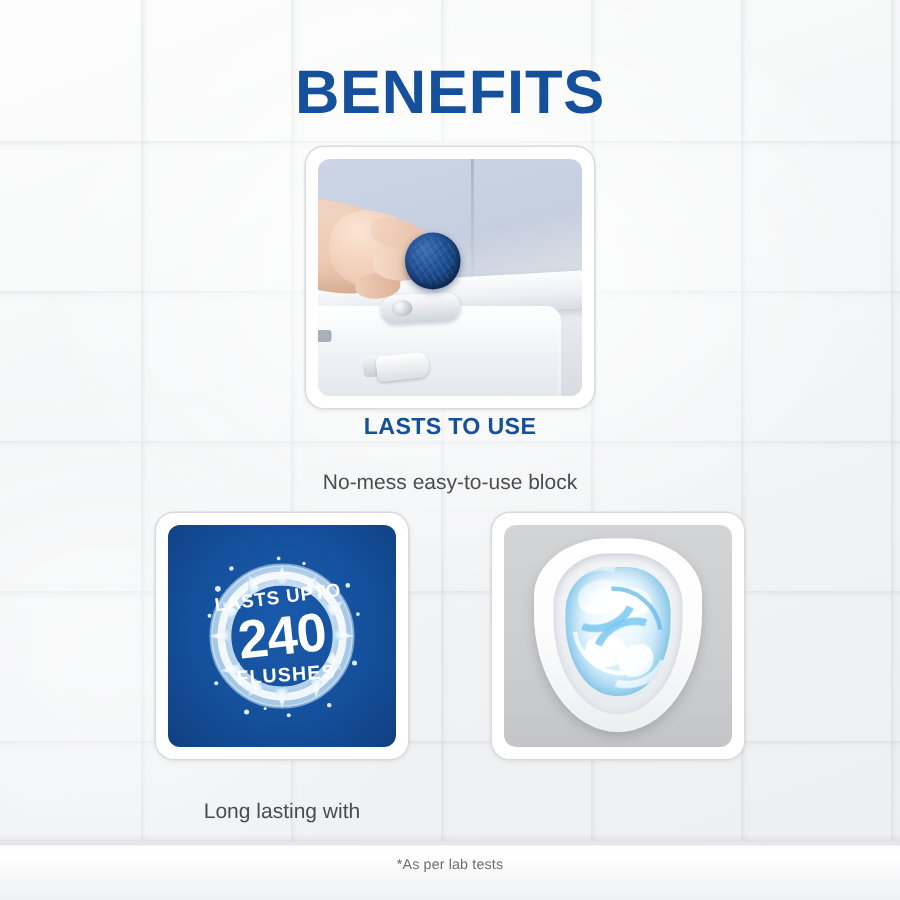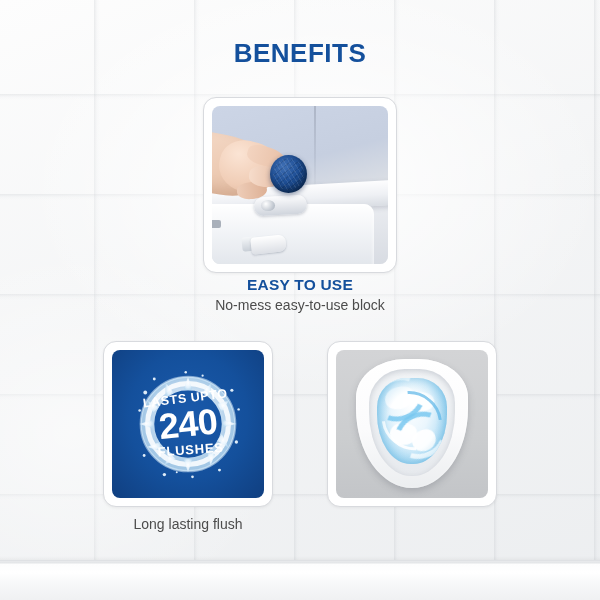--- a/index.html
+++ b/index.html
@@ -58,21 +58,21 @@
     height: 6px;
     background: linear-gradient(to bottom, rgba(0,0,0,0.00), rgba(0,0,0,0.055));
   }
 
   
   #title {
     position: absolute;
     top: 38px;
     left: 0; right: 0;
     text-align: center;
-    font-size: 26px;
+    font-size: 41px;
     font-weight: 700;
     letter-spacing: 0.5px;
     color: #14509c;
     font-family: "Liberation Sans", sans-serif;
   }
 
   
   .card {
     position: absolute;
     background: #ffffff;
@@ -99,21 +99,21 @@
     font-size: 15.5px;
     font-weight: 700;
     color: #14509c;
     letter-spacing: 0.2px;
     line-height: 19px;
   }
   .cap-sub {
     font-size: 14px;
     color: #4c4c4c;
     line-height: 18px;
-    margin-top: 2px;
+    margin-top: 18px;
     font-weight: 400;
   }
 
   #cap-easy  { left: 180px; top: 275px; width: 240px; }
   #cap-lasts { left: 40px;  top: 513px; width: 296px; }
   #cap-clean { left: 312px; top: 513px; width: 246px; }
 
   #footnote {
     position: absolute;
     top: 571px; left: 0; right: 0;
@@ -365,21 +365,21 @@
       <div class="ph" id="easy-palm"></div>
       <div class="ph" id="easy-finger-low"></div>
       <div class="ph" id="easy-finger-thumb"></div>
       <div class="ph" id="easy-finger-index"></div>
       <div class="ph" id="easy-block"></div>
       <div class="ph" id="easy-block-tex"></div>
     </div>
   </div>
 
   <div class="caption" id="cap-easy">
-    <div class="cap-title">EASY TO USE</div>
+    <div class="cap-title">LASTS TO USE</div>
     <div class="cap-sub">No-mess easy-to-use block</div>
   </div>
 
   <div class="card" id="card-lasts">
     <div class="card-inner" id="tile-lasts">
 
       <svg id="splash-ring" viewBox="0 0 200 200">
         <defs>
           <radialGradient id="wg" cx="50%" cy="45%" r="55%">
             <stop offset="0%" stop-color="#ffffff" stop-opacity="0.98"></stop>
@@ -427,21 +427,21 @@
       <div id="flush-text">
         <span class="fl-upto">LASTS UPTO</span>
         <span class="fl-num">240</span>
         <span class="fl-word">FLUSHES</span>
       </div>
 
     </div>
   </div>
 
   <div class="caption" id="cap-lasts">
-    <div class="cap-sub">Long lasting flush</div>
+    <div class="cap-sub">Long lasting with</div>
   </div>
 
   <div class="card" id="card-clean">
     <div class="card-inner" id="tile-clean">
       <div id="bowl-outer"></div>
       <div id="bowl-rim"></div>
       <div id="bowl-water">
         <div class="foam" id="foam-1"></div>
         <div class="foam" id="foam-2"></div>
         <div class="foam" id="foam-3"></div>
@@ -450,14 +450,15 @@
         <div class="swirl" id="swirl-b"></div>
         <div class="swirl" id="swirl-c"></div>
         <div id="water-glow"></div>
       </div>
     </div>
   </div>
 
 
   <div id="counter-shadow"></div>
   <div id="counter-band"></div>
+  <div id="footnote">*As per lab tests</div>
 
 </div>
 
 </body></html>

